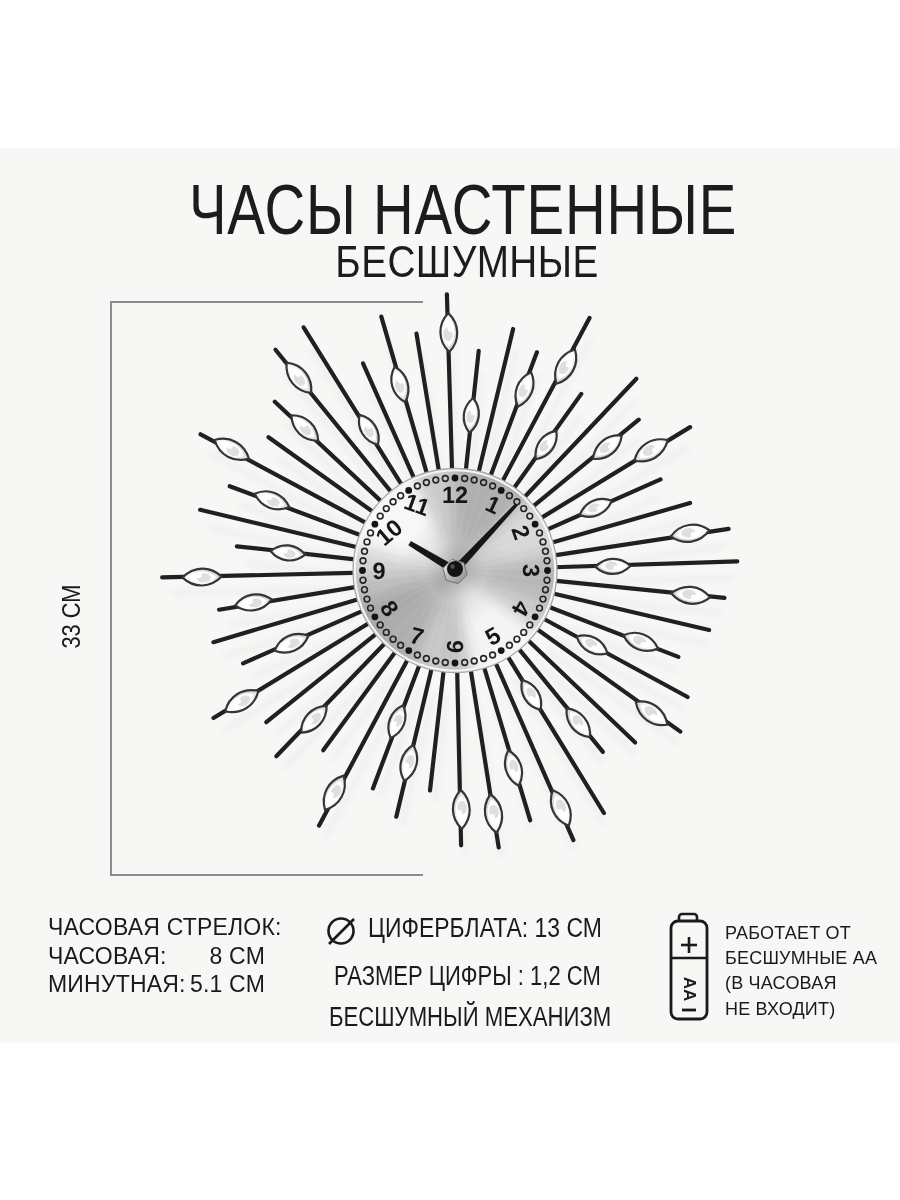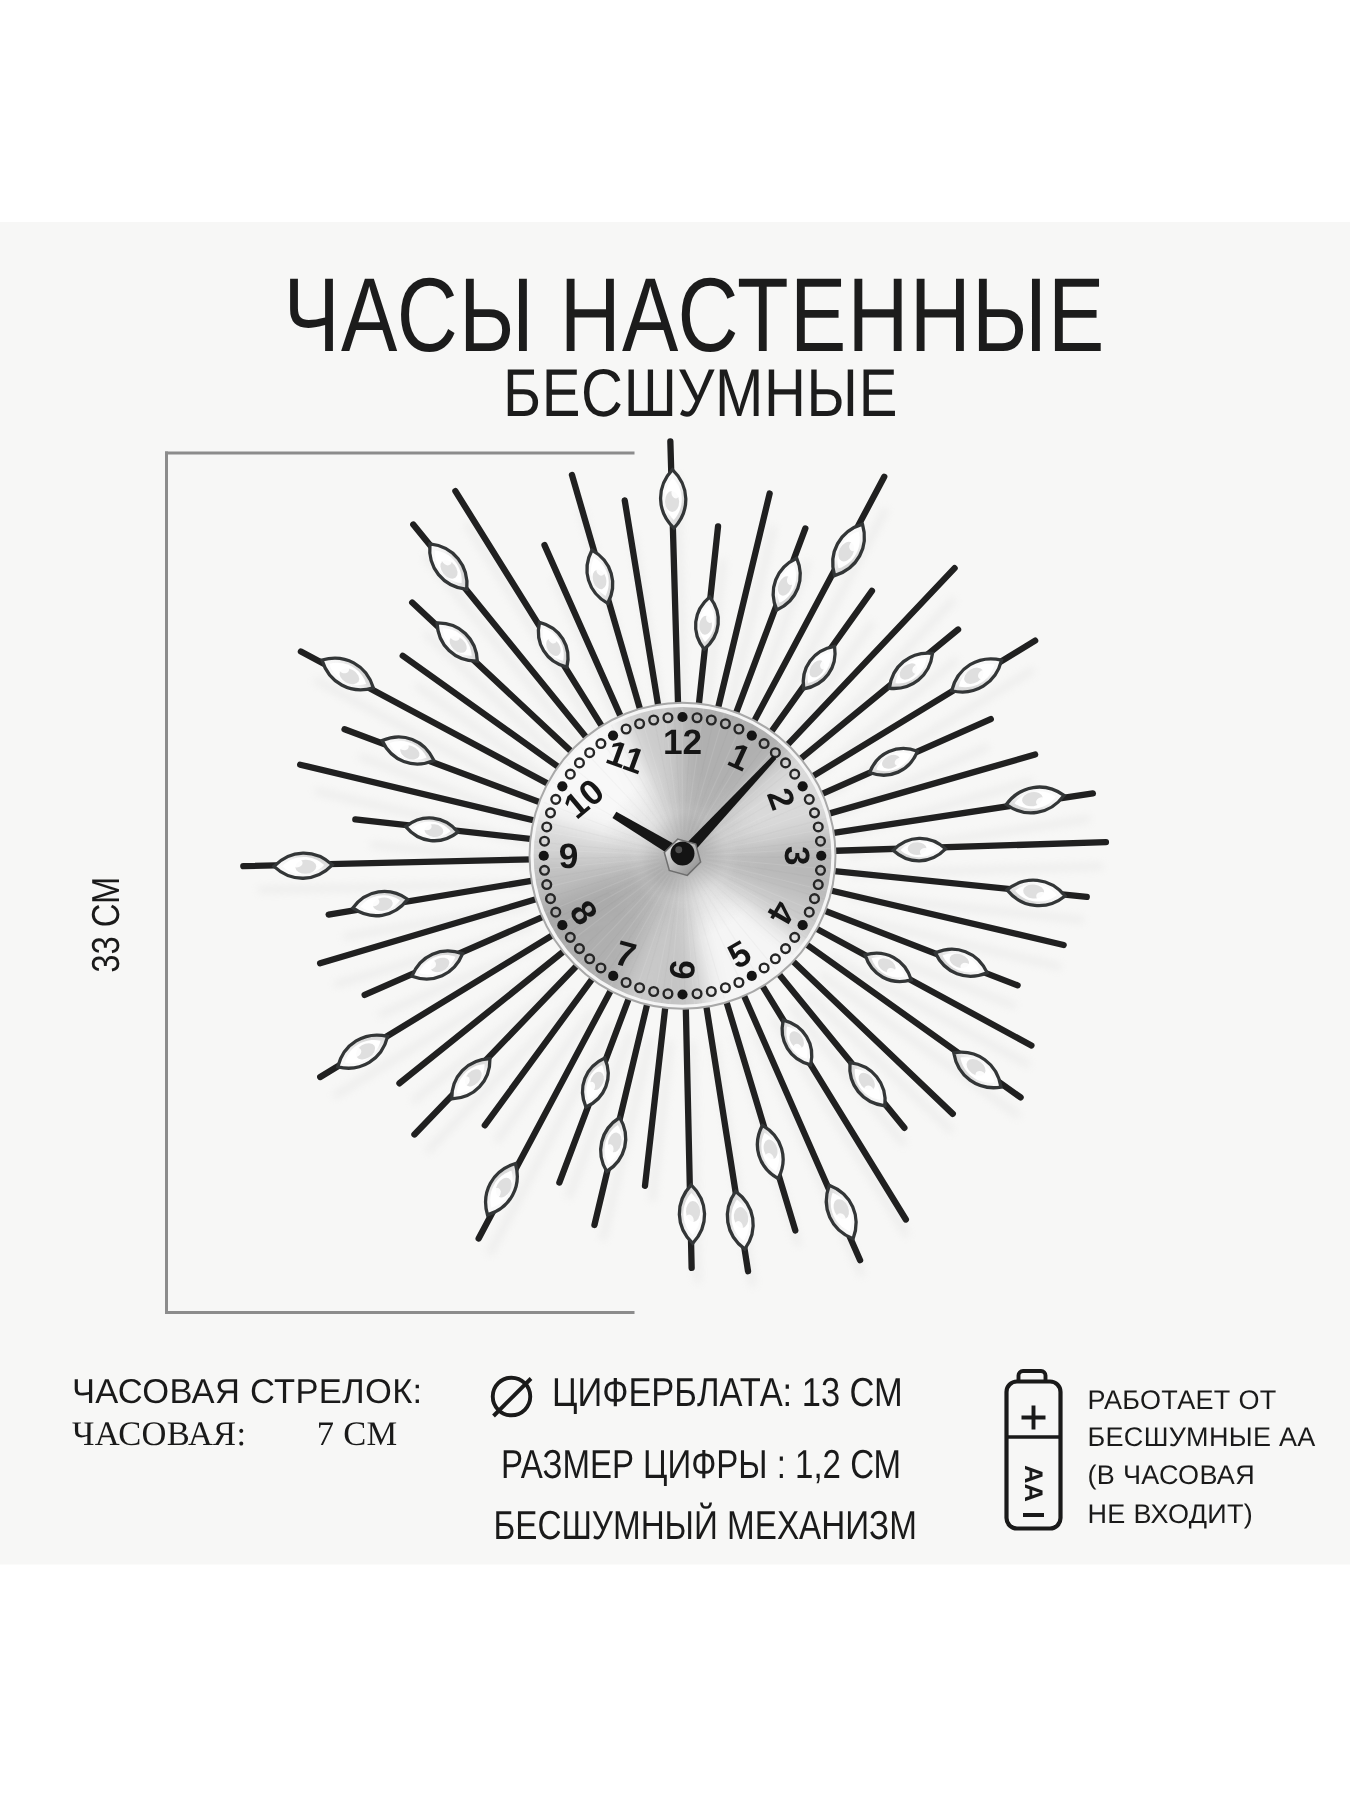--- a/index.html
+++ b/index.html
@@ -572,21 +572,22 @@
 
 <g>
       <polygon points="467.1,574.7 458.2,583.6 446.2,580.3 442.9,568.3 451.8,559.4 463.8,562.7" fill="url(#nut)" stroke="#6e6e6e" stroke-width="1"></polygon>
       <circle cx="455.0" cy="569.0" r="8" fill="#141414"></circle>
       <circle cx="452.5" cy="566.5" r="2.3" fill="#4e4e4e"></circle>
     </g>
 </svg>
 
 <div class="abs" style="left:48px;top:913px;font-size:23px;letter-spacing:0.2px;color:#1a1a1a;line-height:28.5px;">
 <div>ЧАСОВАЯ СТРЕЛОК:</div>
-<div style="position:relative;width:217px;font-family:Liberation Serif, serif;">ЧАСОВАЯ:<span style="position:absolute;right:0;">7 СМ</span></div>
+<div style="position:relative;width:217px;">ЧАСОВАЯ:<span style="position:absolute;right:0;">8 СМ</span></div>
+<div style="position:relative;width:217px;">МИНУТНАЯ:<span style="position:absolute;right:0;">5.1 СМ</span></div>
 </div>
 
 <svg class="abs" style="left:325px;top:914px;" width="36" height="36" viewBox="0 0 36 36">
 <circle cx="16" cy="17" r="12.5" fill="none" stroke="#1a1a1a" stroke-width="2.6"></circle>
 <line x1="4" y1="30" x2="29" y2="5" stroke="#1a1a1a" stroke-width="2.6"></line>
 </svg>
 
 <div class="abs" style="left:368px;top:913px;font-size:27px;letter-spacing:0px;color:#1a1a1a;transform:scaleX(0.85);transform-origin:0 0;">ЦИФЕРБЛАТА: 13 СМ</div>
 
 <div class="abs" style="left:334px;top:961px;font-size:27px;letter-spacing:0px;color:#1a1a1a;transform:scaleX(0.815);transform-origin:0 0;">РАЗМЕР ЦИФРЫ : 1,2 СМ</div>

